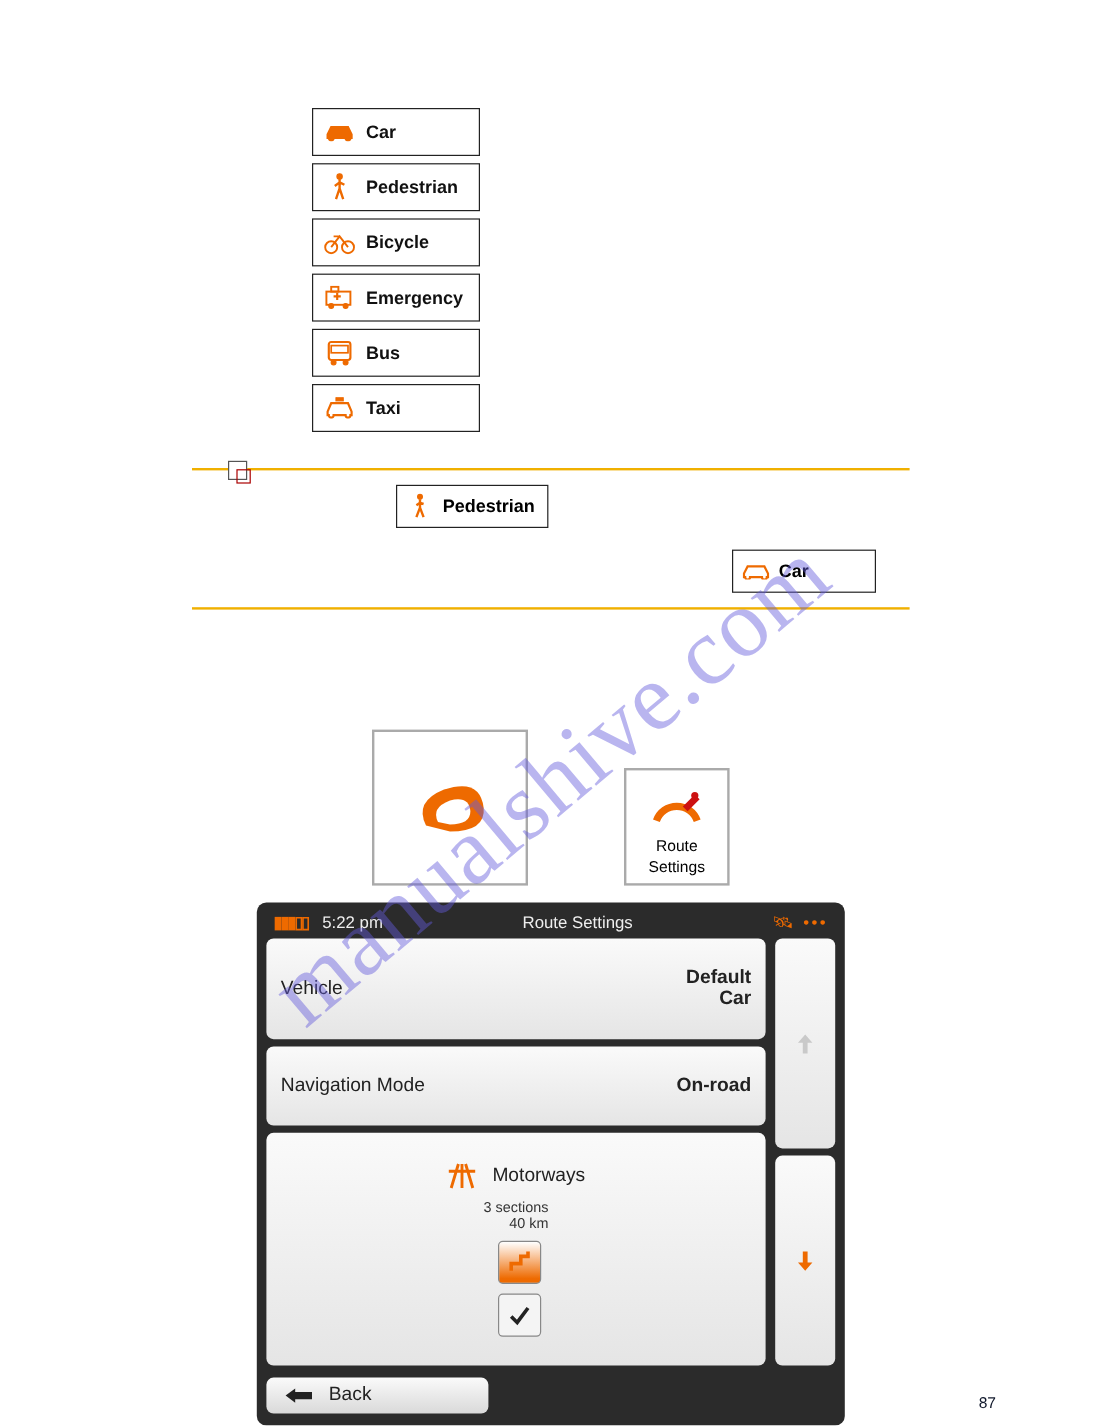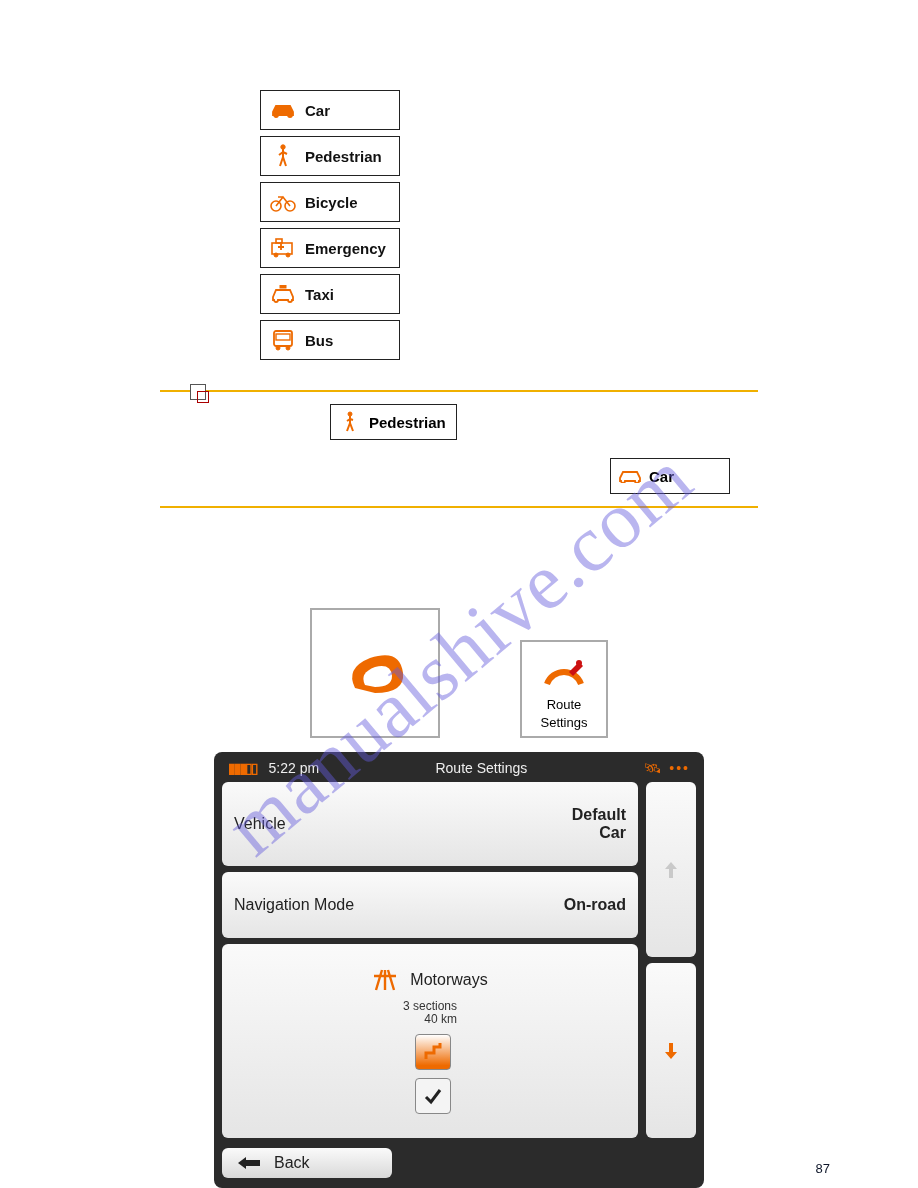--- a/index.html
+++ b/index.html
@@ -125,21 +125,21 @@
     margin-left:6px;
   }
   .side { width: 50px; display:flex; flex-direction:column; gap:6px;}
   .side-btn {
     flex:1; background: linear-gradient(#fafafa,#e5e5e5);
     border-radius:6px;
     display:flex; align-items:center; justify-content:center;
   }
   .back-btn {
     margin-top: 10px;
-    width: 170px;
+    width: 185px;
     background: linear-gradient(#fafafa,#d9d9d9);
     border-radius: 6px;
     padding: 6px 14px;
     display:flex; align-items:center; gap:12px;
     color:#222; font-size:16px;
   }
   .page-num { position:absolute; right:88px; bottom:52px; font-size:13px; color:#0f172a;}
   svg { display:block; }
   .orange { fill:#ee6a00; stroke:#ee6a00; }
 </style>
@@ -185,37 +185,37 @@
             <rect x="6" y="1" width="6" height="4" fill="none" stroke="#ee6a00" stroke-width="1.6"></rect>
             <path d="M8 9 H14 M11 6 V12" stroke="#ee6a00" stroke-width="1.8"></path>
             <circle cx="6" cy="17" r="2" class="orange"></circle>
             <circle cx="18" cy="17" r="2" class="orange"></circle>
           </svg>
       </span>
       <span class="label">Emergency</span>
     </div>
     <div class="vehicle-btn">
       <span class="icon">
-        <svg width="26" height="18" viewBox="0 0 26 18">
-            <rect x="10" y="0" width="6" height="3" class="orange"></rect>
-            <path d="M3 12 L6 5 H20 L23 12 V15 H22 A2 2 0 0 1 18 15 H8 A2 2 0 0 1 4 15 H3 Z" fill="none" stroke="#ee6a00" stroke-width="1.8"></path>
-          </svg>
-      </span>
-      <span class="label">Taxi</span>
-    </div>
-    <div class="vehicle-btn">
-      <span class="icon">
         <svg width="24" height="22" viewBox="0 0 24 22">
             <rect x="3" y="2" width="18" height="15" rx="2" fill="none" stroke="#ee6a00" stroke-width="1.8"></rect>
             <rect x="5" y="5" width="14" height="6" fill="none" stroke="#ee6a00" stroke-width="1.4"></rect>
             <circle cx="7" cy="19" r="2" class="orange"></circle>
             <circle cx="17" cy="19" r="2" class="orange"></circle>
           </svg>
       </span>
       <span class="label">Bus</span>
+    </div>
+    <div class="vehicle-btn">
+      <span class="icon">
+        <svg width="26" height="18" viewBox="0 0 26 18">
+            <rect x="10" y="0" width="6" height="3" class="orange"></rect>
+            <path d="M3 12 L6 5 H20 L23 12 V15 H22 A2 2 0 0 1 18 15 H8 A2 2 0 0 1 4 15 H3 Z" fill="none" stroke="#ee6a00" stroke-width="1.8"></path>
+          </svg>
+      </span>
+      <span class="label">Taxi</span>
     </div>
   </div>
 
   <div class="note-block">
     <div class="note-icon"></div>
     <div class="note-row" style="justify-content:flex-start; margin-left:170px;">
       <div class="inline-btn">
         <span class="icon">
           <svg width="14" height="22" viewBox="0 0 14 22">
               <circle cx="7" cy="3" r="2" class="orange"></circle>

